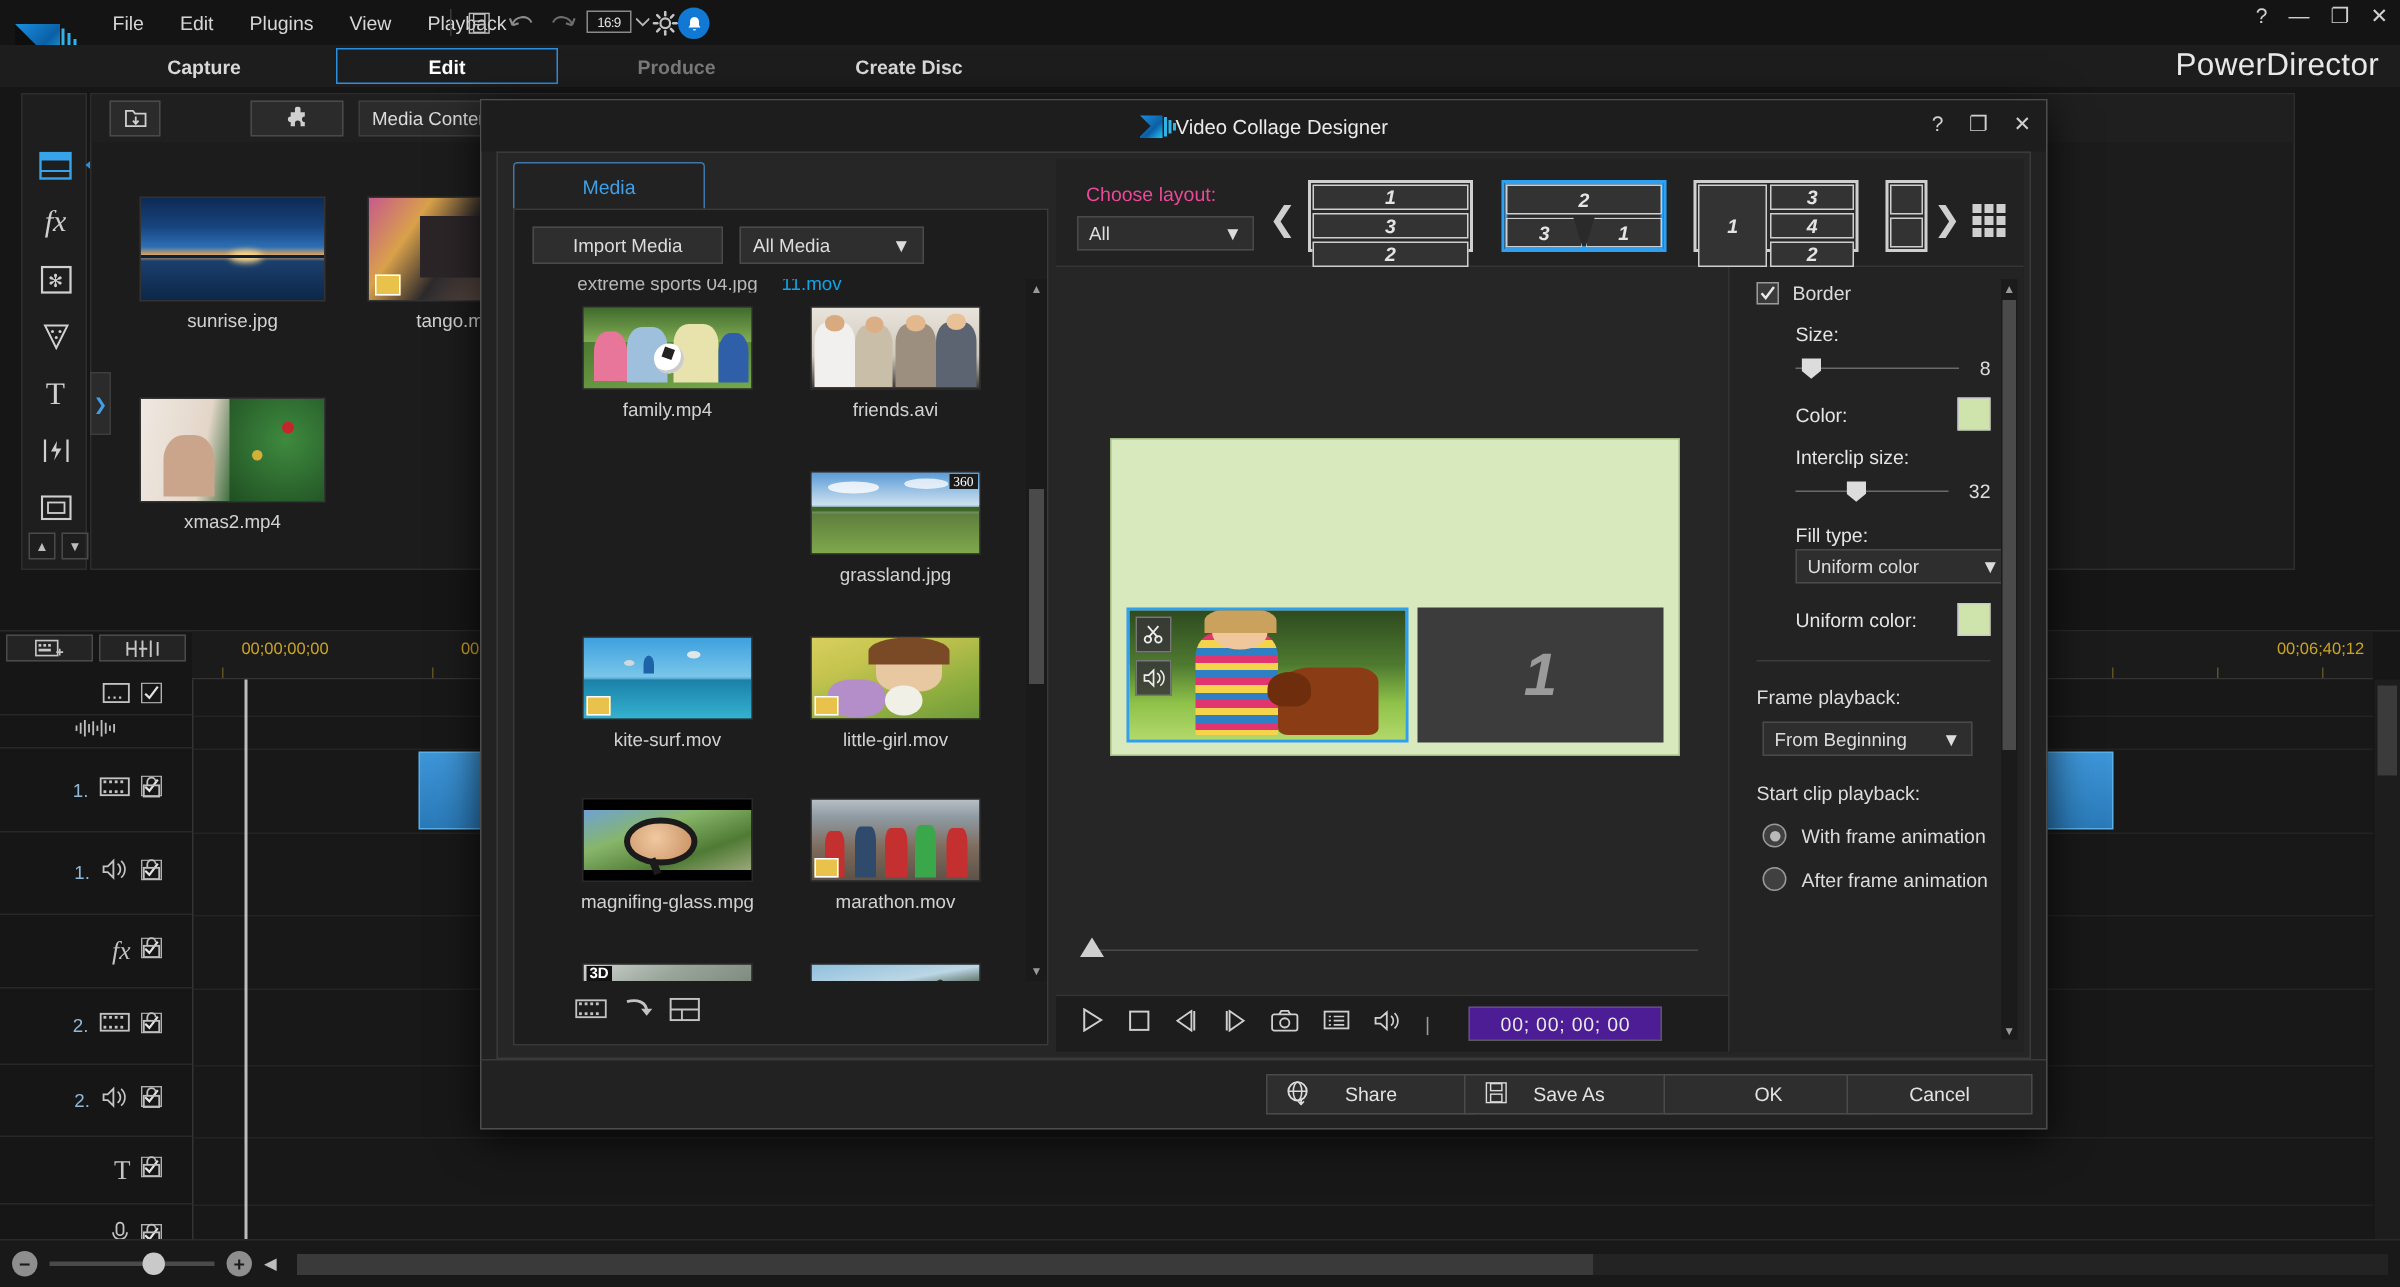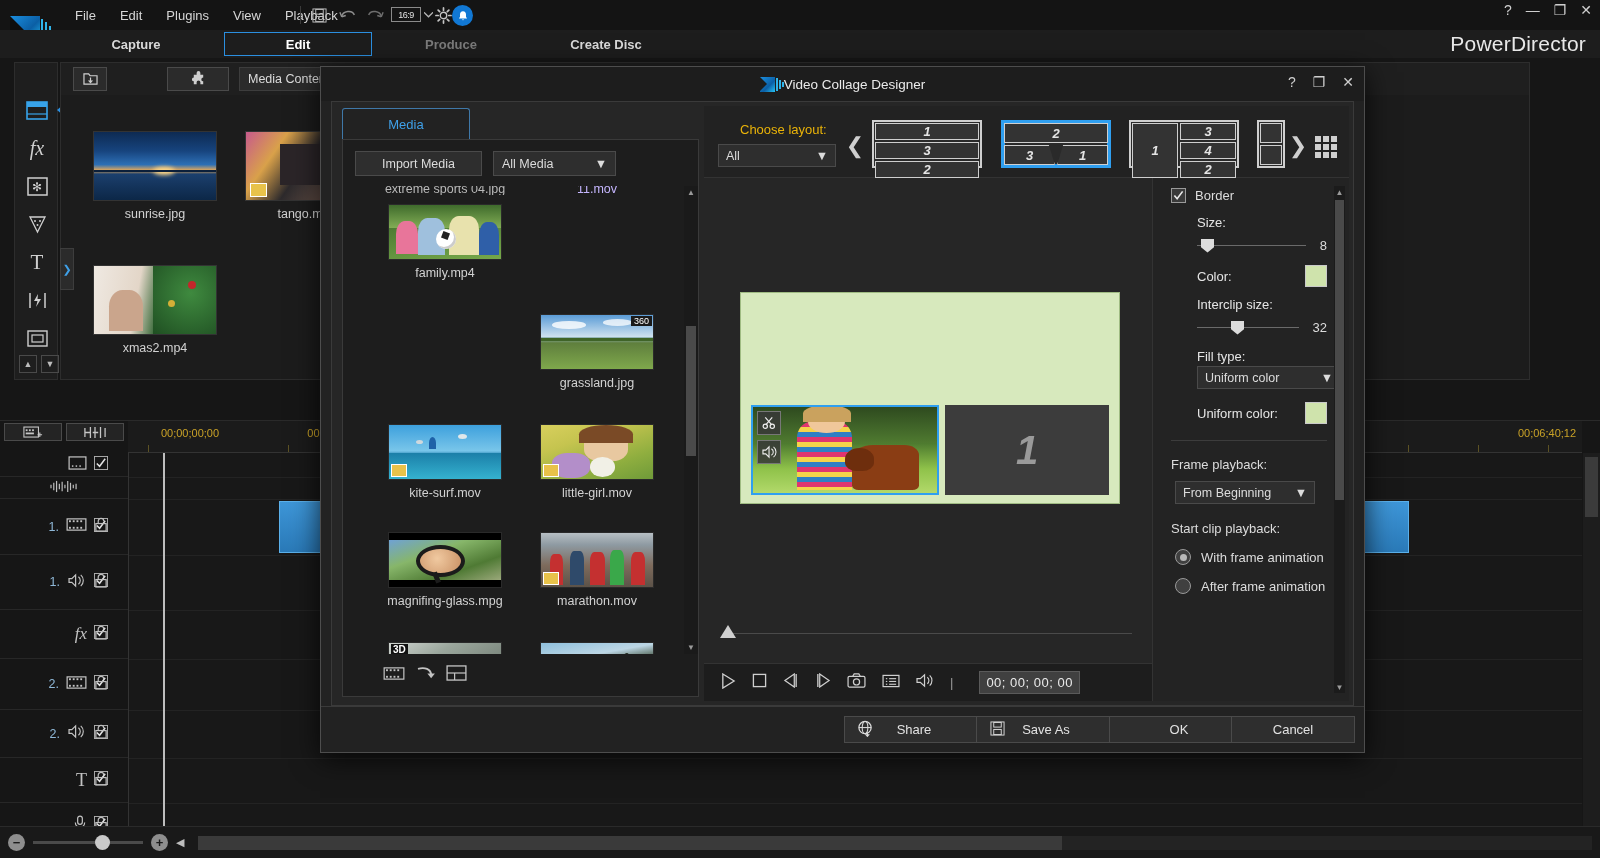--- a/index.html
+++ b/index.html
@@ -134,21 +134,21 @@
   .mcell.sel .mimg { border:2px solid #2f9ff0; }
   .mcell .mcap { text-align:center; font-size:12.5px; color:#d2d2d2; margin-top:6px; }
   .mv-scroll { position:absolute; right:0; top:46px; width:14px; bottom:42px; background:#1a1a1a; }
   .mv-thumb { position:absolute; left:2px; width:10px; background:#4a4a4a; }
   .mbottom { position:absolute; left:0; bottom:0; width:100%; height:42px; display:flex; align-items:center;
      justify-content:flex-start; gap:11px; padding-left:40px; color:#c6c6c6;}
 
   
   .rpanel { position:absolute; left:372px; top:4px; right:4px; bottom:4px; background:#1e1e1e; }
   .layoutbar { position:absolute; left:0; top:0; right:0; height:72px; background:#222; border-bottom:1px solid #333;}
-  .chooselbl { position:absolute; left:36px; top:16px; font-size:13px; color:#eab308;}
+  .chooselbl { position:absolute; left:20px; top:16px; font-size:13px; color:#ec4899;}
   .chooseSel { position:absolute; left:14px; top:38px; width:118px; height:23px; background:#2e2e2e;
      border:1px solid #4a4a4a; font-size:12.5px; color:#dcdcdc; display:flex; align-items:center;
      justify-content:space-between; padding:0 7px;}
   .lthumb { position:absolute; top:14px; width:110px; height:48px; background:#2a2a2a; border:2px solid #cfcfcf;
      display:grid; }
   .lthumb.sel { border-color:#2f9ff0; box-shadow:0 0 0 2px #2f9ff0 inset; }
   .lcell { border:1px solid #cfcfcf; display:flex; align-items:center; justify-content:center;
      font-size:13px; font-style:italic; color:#e4e4e4; font-weight:bold; background:#333; margin:1px;}
   .arrowbtn { position:absolute; top:28px; width:18px; height:24px; color:#cfcfcf; font-size:22px;
      display:flex; align-items:center; justify-content:center; }
@@ -169,22 +169,22 @@
      font-size:14.5px; padding:1px 6px; }
   .clipbtns { position:absolute; left:4px; top:4px; display:flex; flex-direction:column; gap:5px; }
   .clipbtn { width:24px;height:24px;background:rgba(55,55,55,.85); border:1px solid #777; color:#eee;
      display:flex;align-items:center;justify-content:center;}
   .scrub { position:absolute; left:10px; right:20px; bottom:58px; height:20px; }
   .scrub .line { position:absolute; left:14px; right:0; top:10px; height:1px; background:#4a4a4a;}
   .scrub .handle { position:absolute; left:6px; top:2px; width:0;height:0;
      border-left:8px solid transparent;border-right:8px solid transparent;border-bottom:13px solid #cfcfcf;}
   .pbar { position:absolute; left:0; right:0; bottom:0; height:38px; background:#1d1d1d;
      border-top:1px solid #333; display:flex; align-items:center; gap:16px; padding-left:16px; color:#cfcfcf;}
-  .tcbox { margin-left:10px; border:1px solid #5a5a5a; background:#404040; color:#eaeaea;
-     font-size:13px; padding:3px 6px; letter-spacing:.5px; font-family:"Liberation Sans", sans-serif;}
+  .tcbox { margin-left:10px; border:1px solid #5a5a5a; background:#4c1d95; color:#eaeaea;
+     font-size:13px; padding:3px 20px; letter-spacing:.5px; font-family:"Liberation Sans", sans-serif;}
 
   .props { position:absolute; left:448px; top:72px; right:0; bottom:0; background:#232323;
      border-left:1px solid #333; }
   .props-in { position:absolute; left:18px; top:10px; right:22px; }
   .chk { width:15px;height:15px;border:1px solid #9a9a9a;background:#3a3a3a; display:inline-flex;
      align-items:center;justify-content:center; vertical-align:middle;}
   .lbl { font-size:13px; color:#dcdcdc; }
   .sublbl { font-size:13px; color:#e5e5e5; margin-left:26px; }
   .slider { position:relative; margin-left:26px; width:145px; height:14px; display:inline-block; vertical-align:middle;}
   .slider .strack { position:absolute; left:0; right:0; top:6px; height:1px; background:#6a6a6a;}
@@ -678,39 +678,52 @@
           <div class="imbtn">Import Media</div>
           <div class="amsel">
             <span>All Media</span>
             <span>▼</span>
           </div>
         </div>
 
         <div class="mgrid">
 
           <div style="position:absolute;left:26px;top:-4px;width:152px;text-align:center;font-size:12.5px;color:#b9b9b9;overflow:hidden;height:13px;">extreme sports 04.jpg</div>
-          <div style="position:absolute;left:178px;top:-4px;width:152px;text-align:center;font-size:12.5px;color:#c4b5fd;overflow:hidden;height:13px;">11.mov</div>
+          <div style="position:absolute;left:178px;top:-4px;width:152px;text-align:left;font-size:12.5px;color:#0ea5e9;overflow:hidden;height:13px;">11.mov</div>
 
           <div class="mcell" style="left:26px; top:18px;">
             <div class="mimg" style="background:linear-gradient(170deg,#5f8a3c 0%,#4c7a32 30%,#76a84a 100%);">
               <div style="position:absolute;left:0;top:0;width:100%;height:42%;background:linear-gradient(#3f6b2c,#82ad55);"></div>
               <div style="position:absolute;left:6%;top:30%;width:20%;height:60%;background:#e8759a;border-radius:40% 40% 0 0;"></div>
               <div style="position:absolute;left:26%;top:24%;width:24%;height:68%;background:#9fc0dd;border-radius:36% 36% 0 0;"></div>
               <div style="position:absolute;left:54%;top:20%;width:26%;height:72%;background:#e8e2ad;border-radius:34% 34% 0 0;"></div>
               <div style="position:absolute;left:80%;top:32%;width:18%;height:60%;background:#2f5fa8;border-radius:40% 40% 0 0;"></div>
               <div style="position:absolute;left:42%;top:44%;width:20px;height:20px;border-radius:50%;background:#fff;box-shadow:inset -2px -2px 0 #ccc;"></div>
               <div style="position:absolute;left:47%;top:50%;width:7px;height:7px;background:#222;transform:rotate(20deg);"></div>
             </div>
             <div class="mcap">family.mp4</div>
           </div>
 
+          <div class="mcell" style="left:178px; top:18px;">
+            <div class="mimg" style="background:linear-gradient(180deg,#e9e4dc 0%,#cfc7bb 60%,#3a3631 100%);">
+              <div style="position:absolute;left:2%;top:18%;width:24%;height:80%;background:#f2f0ee;border-radius:30% 30% 0 0;"></div>
+              <div style="position:absolute;left:26%;top:22%;width:22%;height:76%;background:#c9bfa9;border-radius:30% 30% 0 0;"></div>
+              <div style="position:absolute;left:50%;top:20%;width:24%;height:78%;background:#9c8f7f;border-radius:30% 30% 0 0;"></div>
+              <div style="position:absolute;left:74%;top:18%;width:24%;height:80%;background:#5b6470;border-radius:30% 30% 0 0;"></div>
+              <div style="position:absolute;left:8%;top:10%;width:12%;height:20%;border-radius:50%;background:#d9a97f;"></div>
+              <div style="position:absolute;left:32%;top:12%;width:11%;height:19%;border-radius:50%;background:#dcae85;"></div>
+              <div style="position:absolute;left:56%;top:9%;width:12%;height:20%;border-radius:50%;background:#e3b88d;"></div>
+              <div style="position:absolute;left:80%;top:8%;width:12%;height:20%;border-radius:50%;background:#e8c197;"></div>
+            </div>
+            <div class="mcap">friends.avi</div>
+          </div>
 
 
           <div class="mcell" style="left:178px; top:128px;">
-            <div class="mimg" style="background:linear-gradient(180deg,#6fa8d8 0%,#a8cbe6 38%,#5f7f3d 52%,#7fa84c 100%);">
+            <div class="mimg" style="background:linear-gradient(180deg,#6fa8d8 0%,#a8cbe6 38%,#5f7f3d 52%,#7fa84c 100%);font-family:Liberation Serif, serif;">
               <div style="position:absolute;left:0;top:0;width:100%;height:40%;background:linear-gradient(#5b9cd6,#cfe2f0);"></div>
               <div style="position:absolute;left:10%;top:12%;width:30%;height:14%;background:#fff;border-radius:50%;opacity:.8;"></div>
               <div style="position:absolute;left:55%;top:8%;width:26%;height:12%;background:#fff;border-radius:50%;opacity:.75;"></div>
               <div style="position:absolute;left:0;top:42%;width:100%;height:6%;background:#3f6428;"></div>
               <div style="position:absolute;right:1px;top:1px;background:#1a1a1a;color:#fff;font-size:9px;padding:0 3px;">360</div>
             </div>
             <div class="mcap">grassland.jpg</div>
           </div>
 
           <div class="mcell" style="left:26px; top:238px;">

